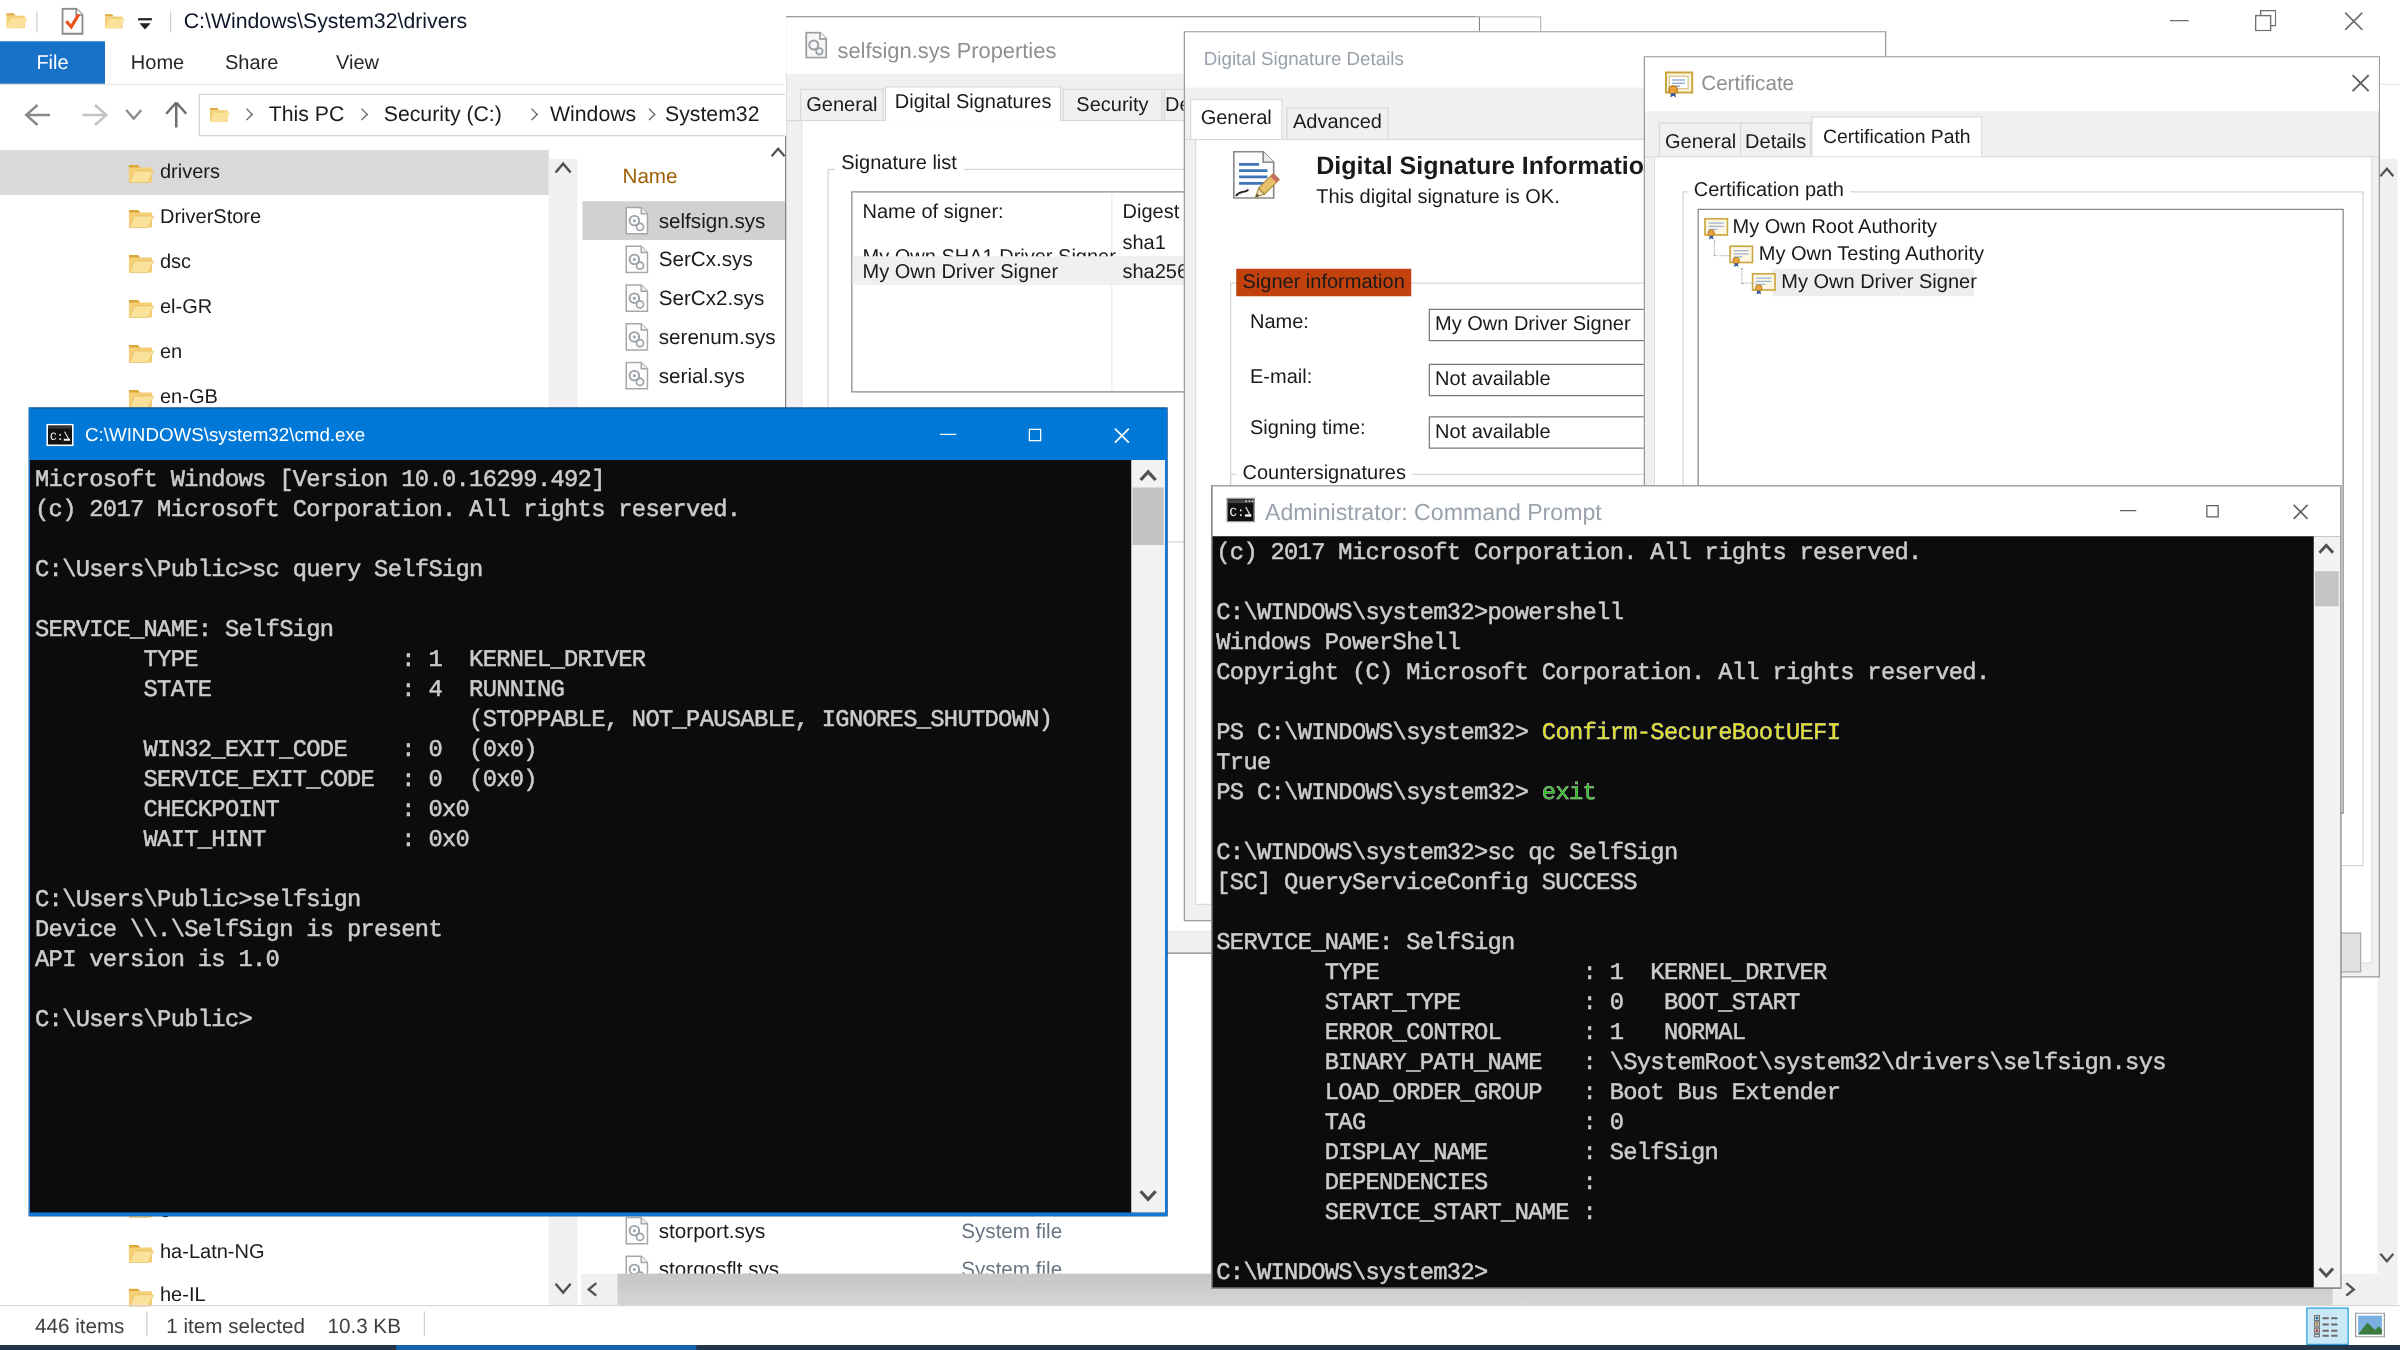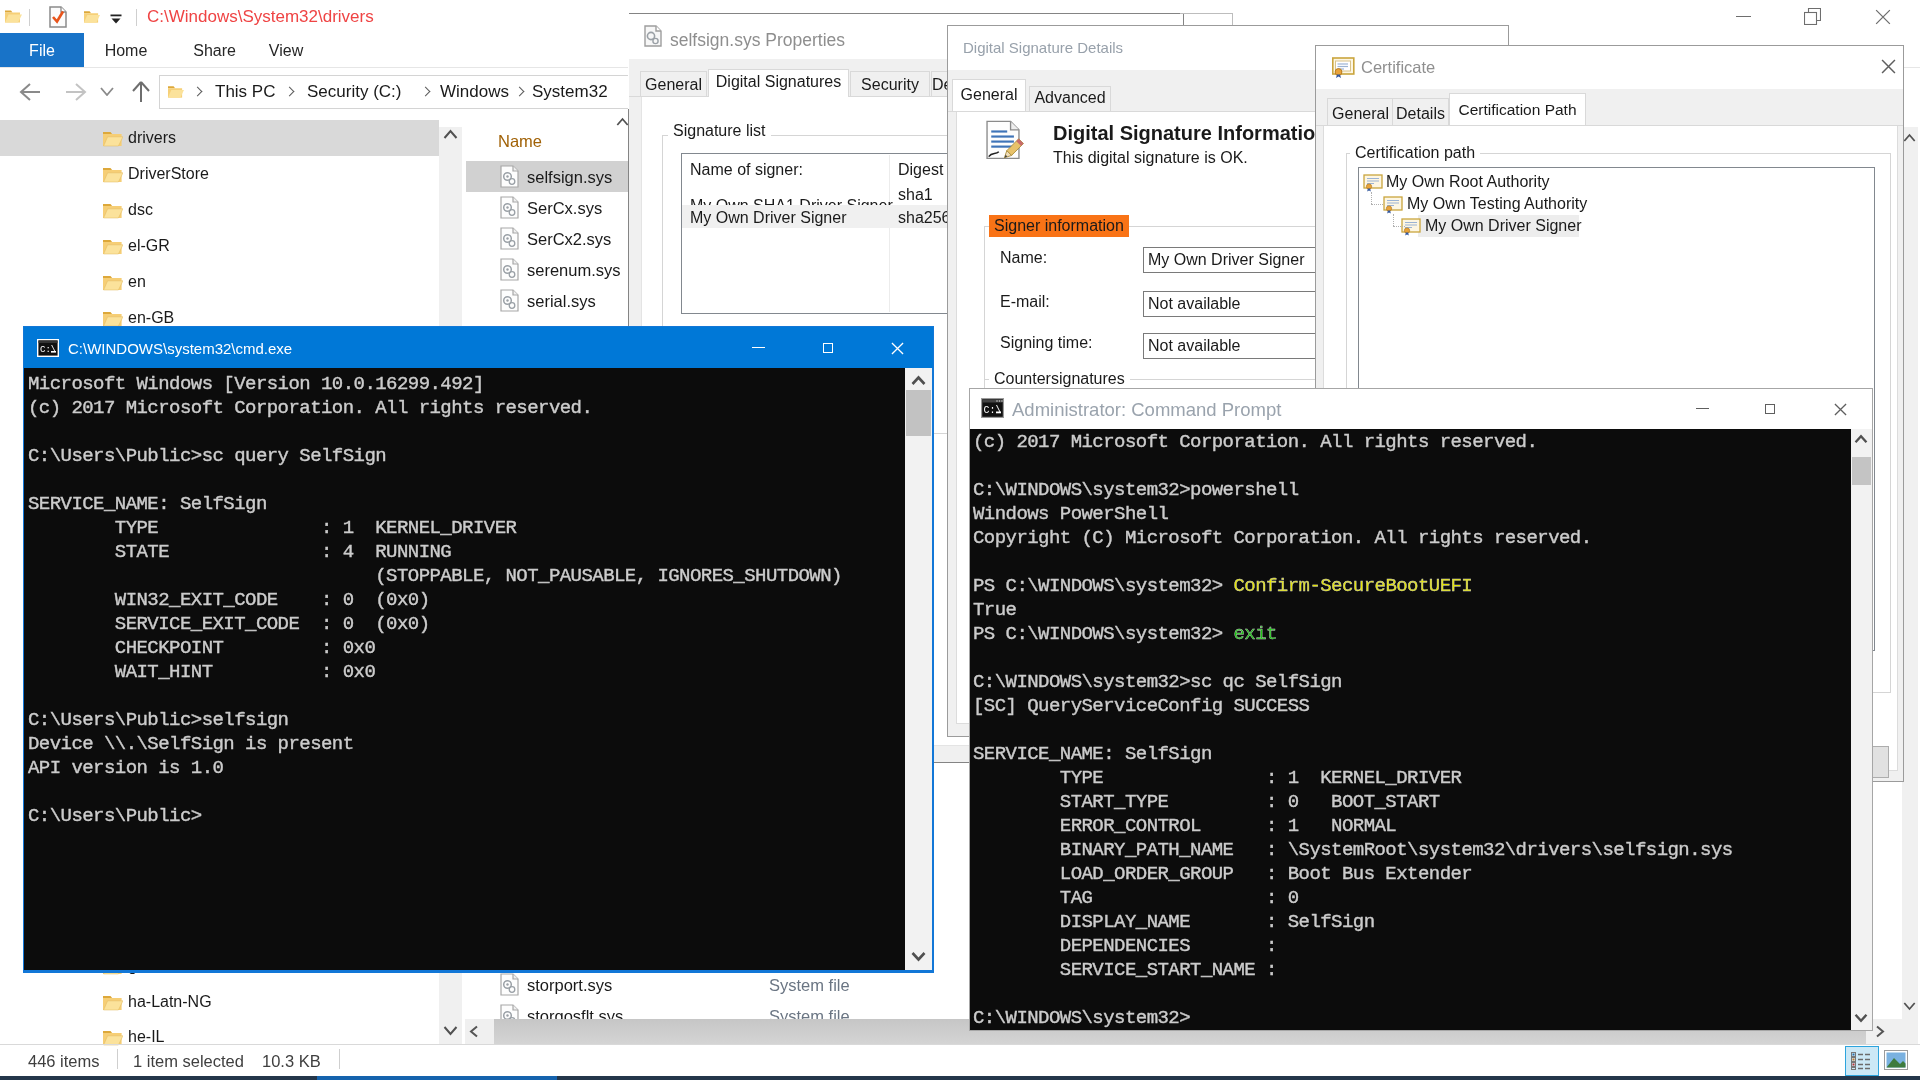--- a/index.html
+++ b/index.html
@@ -28,35 +28,35 @@
   <svg class="abs" style="left:84px;top:9px" width="16" height="16" viewBox="0 0 17 17">
       <path d="M0 2.5 L6 2.5 L7.5 4.5 L0 4.5 Z" fill="#dda83a"></path>
       <rect x="0" y="4.5" width="15" height="10" fill="#f6d078"></rect>
       <path d="M0 14.5 L3.5 6.5 L17 6.5 L13 14.5 Z" fill="#fbe29b"></path>
     </svg>
   <svg class="abs" style="left:110px;top:14px" width="12" height="10" viewBox="0 0 12 10">
       <rect x="0.5" y="0.5" width="11" height="1.8" fill="#222"></rect>
       <path d="M1.5 4.5 H10.5 L6 9.5 Z" fill="#222"></path>
     </svg>
   <div class="abs" style="left:136px;top:9px;width:1px;height:17px;background:#cfcfcf"></div>
-  <div class="abs" style="left:147px;top:5px;font-size:17px;line-height:24px;color:#ef4444;white-space:nowrap">C:\Windows\System32\drivers</div>
+  <div class="abs" style="left:147px;top:5px;font-size:17px;line-height:24px;color:#0f172a;white-space:nowrap">C:\Windows\System32\drivers</div>
 
   <div class="abs" style="left:1736px;top:16px;width:15px;height:1.4px;background:#6e6e6e"></div>
   <svg class="abs" style="left:1804px;top:8px" width="17" height="17" viewBox="0 0 17 17">
       <path d="M4.5 4.5 V0.5 H16.5 V12.5 H12.5" fill="none" stroke="#6e6e6e" stroke-width="1.1"></path>
       <rect x="0.5" y="4.5" width="12" height="12" fill="#fff" stroke="#6e6e6e" stroke-width="1.1"></rect>
     </svg>
   <svg class="abs" style="left:1875px;top:9px" width="16" height="16" viewBox="0 0 14 14">
       <path d="M1 1 L13 13 M13 1 L1 13" stroke="#6e6e6e" stroke-width="1.1"></path>
     </svg>
 
   <div class="abs" style="left:0;top:33px;width:84px;height:35px;background:#1873c8"></div>
   <div class="abs t15" style="left:0;top:40px;width:84px;text-align:center;color:#fff">File</div>
   <div class="abs t15" style="left:99px;top:40px;width:54px;text-align:center;color:#262626">Home</div>
-  <div class="abs t15" style="left:180px;top:40px;width:56px;text-align:right;color:#262626">Share</div>
+  <div class="abs t15" style="left:180px;top:40px;width:56px;text-align:left;color:#262626">Share</div>
   <div class="abs t15" style="left:261px;top:40px;width:50px;text-align:center;color:#262626">View</div>
   <div class="abs" style="left:0;top:67px;width:1920px;height:1px;background:#e6e6e6"></div>
 
   <svg class="abs" style="left:18px;top:82px" width="24" height="20" viewBox="0 0 24 20">
       <path d="M12 2 L3 10 L12 18 M3 10 L22 10" fill="none" stroke="#8a8a8a" stroke-width="2"></path>
     </svg>
   <svg class="abs" style="left:64px;top:82px" width="24" height="20" viewBox="0 0 24 20">
       <path d="M12 2 L21 10 L12 18 M2 10 L21 10" fill="none" stroke="#c3c3c3" stroke-width="2"></path>
     </svg>
   <svg class="abs" style="left:100px;top:87px" width="14" height="9" viewBox="0 0 14 9">
@@ -330,21 +330,21 @@
         <rect x="34" y="22" width="8" height="20" fill="#e8c26a" stroke="#a98b3a" stroke-width="1"></rect>
         <path d="M34 42 L38 50 L42 42 Z" fill="#f0ddb8" stroke="#a98b3a" stroke-width="1"></path>
         <path d="M36.5 46.5 L38 50 L39.5 46.5 Z" fill="#444"></path>
         <rect x="34" y="22" width="8" height="4" fill="#c76a6a"></rect>
       </g>
   </svg>
   <div class="abs" style="left:105px;top:96px;font-weight:bold;font-size:20px;line-height:22px;white-space:nowrap">Digital Signature Information</div>
   <div class="abs t15" style="left:105px;top:121px">This digital signature is OK.</div>
 
   <div class="abs" style="left:36px;top:200px;width:454px;height:251px;border:1px solid #d5d5d5"></div>
-  <div class="abs t15" style="left:41px;top:189px;background:#f97316;padding:0 5px">Signer information</div>
+  <div class="abs t15" style="left:41px;top:189px;background:#c2410c;padding:0 5px">Signer information</div>
   <div class="abs t15" style="left:52px;top:221px">Name:</div>
   <div class="abs t15" style="left:52px;top:265px">E-mail:</div>
   <div class="abs t15" style="left:52px;top:306px">Signing time:</div>
   <div class="abs" style="left:195px;top:221px;width:353px;height:26px;background:#fff;border:1px solid #7a7a7a"></div>
   <div class="abs t15" style="left:200px;top:223px">My Own Driver Signer</div>
   <div class="abs" style="left:195px;top:265px;width:353px;height:26px;background:#fff;border:1px solid #7a7a7a"></div>
   <div class="abs t15" style="left:200px;top:267px">Not available</div>
   <div class="abs" style="left:195px;top:307px;width:353px;height:26px;background:#fff;border:1px solid #7a7a7a"></div>
   <div class="abs t15" style="left:200px;top:309px">Not available</div>
   <div class="abs" style="left:36px;top:353px;width:454px;height:200px;border:1px solid #d5d5d5"></div>

